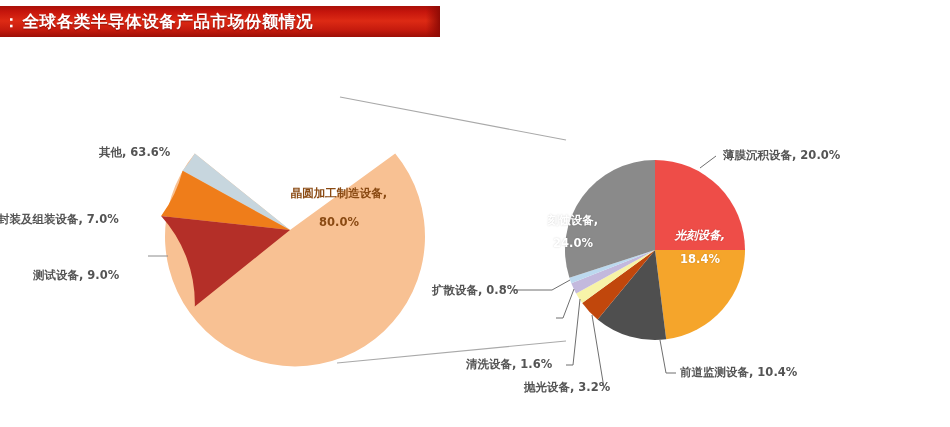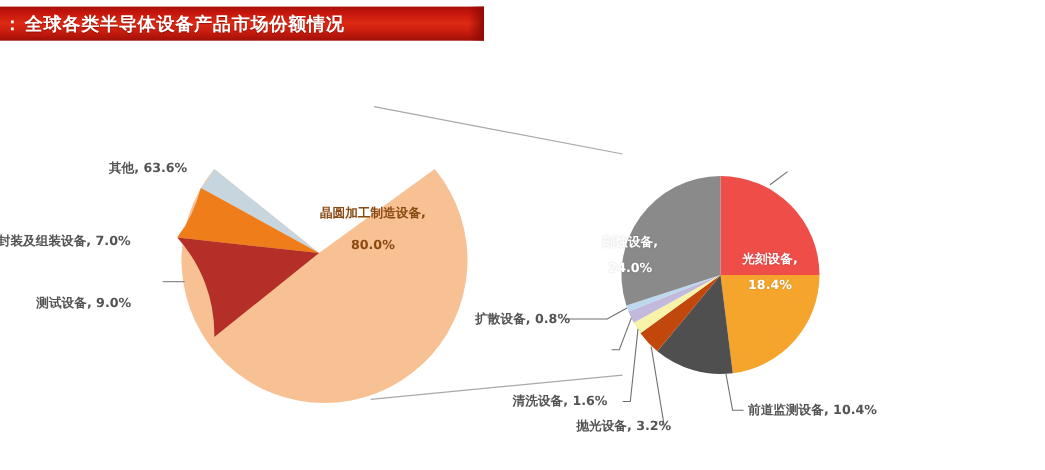--- a/index.html
+++ b/index.html
@@ -162,22 +162,23 @@
 
   <div class="lbl lbl-dark" style="left:99px; top:145px;">其他, 63.6%</div>
 
   <div class="lbl lbl-dark" style="left:-2px; top:212px;">封装及组装设备, 7.0%</div>
 
   <div class="lbl lbl-dark" style="left:33px; top:268px;">测试设备, 9.0%</div>
 
   <div class="lbl lbl-brown lbl-c" style="left:274px; top:186px; width:130px;">晶圆加工制造设备,</div>
   <div class="lbl lbl-brown lbl-c" style="left:274px; top:215px; width:130px;">80.0%</div>
 
+  <div class="lbl lbl-dark" style="left:723px; top:148px;">薄膜沉积设备, 20.0%</div>
 
-  <div class="lbl lbl-white lbl-c" style="left:655px; top:228px; width:90px;">光刻设备,</div>
+  <div class="lbl lbl-white lbl-c" style="left:655px; top:228px; width:90px;font-style:italic;">光刻设备,</div>
   <div class="lbl lbl-white lbl-c" style="left:655px; top:252px; width:90px;">18.4%</div>
 
   <div class="lbl lbl-white lbl-c" style="left:528px; top:213px; width:90px;">刻蚀设备,</div>
   <div class="lbl lbl-white lbl-c" style="left:528px; top:236px; width:90px;">24.0%</div>
 
   <div class="lbl lbl-dark" style="left:680px; top:365px;">前道监测设备, 10.4%</div>
 
   <div class="lbl lbl-dark" style="left:524px; top:380px;">抛光设备, 3.2%</div>
 
   <div class="lbl lbl-dark" style="left:466px; top:357px;">清洗设备, 1.6%</div>

